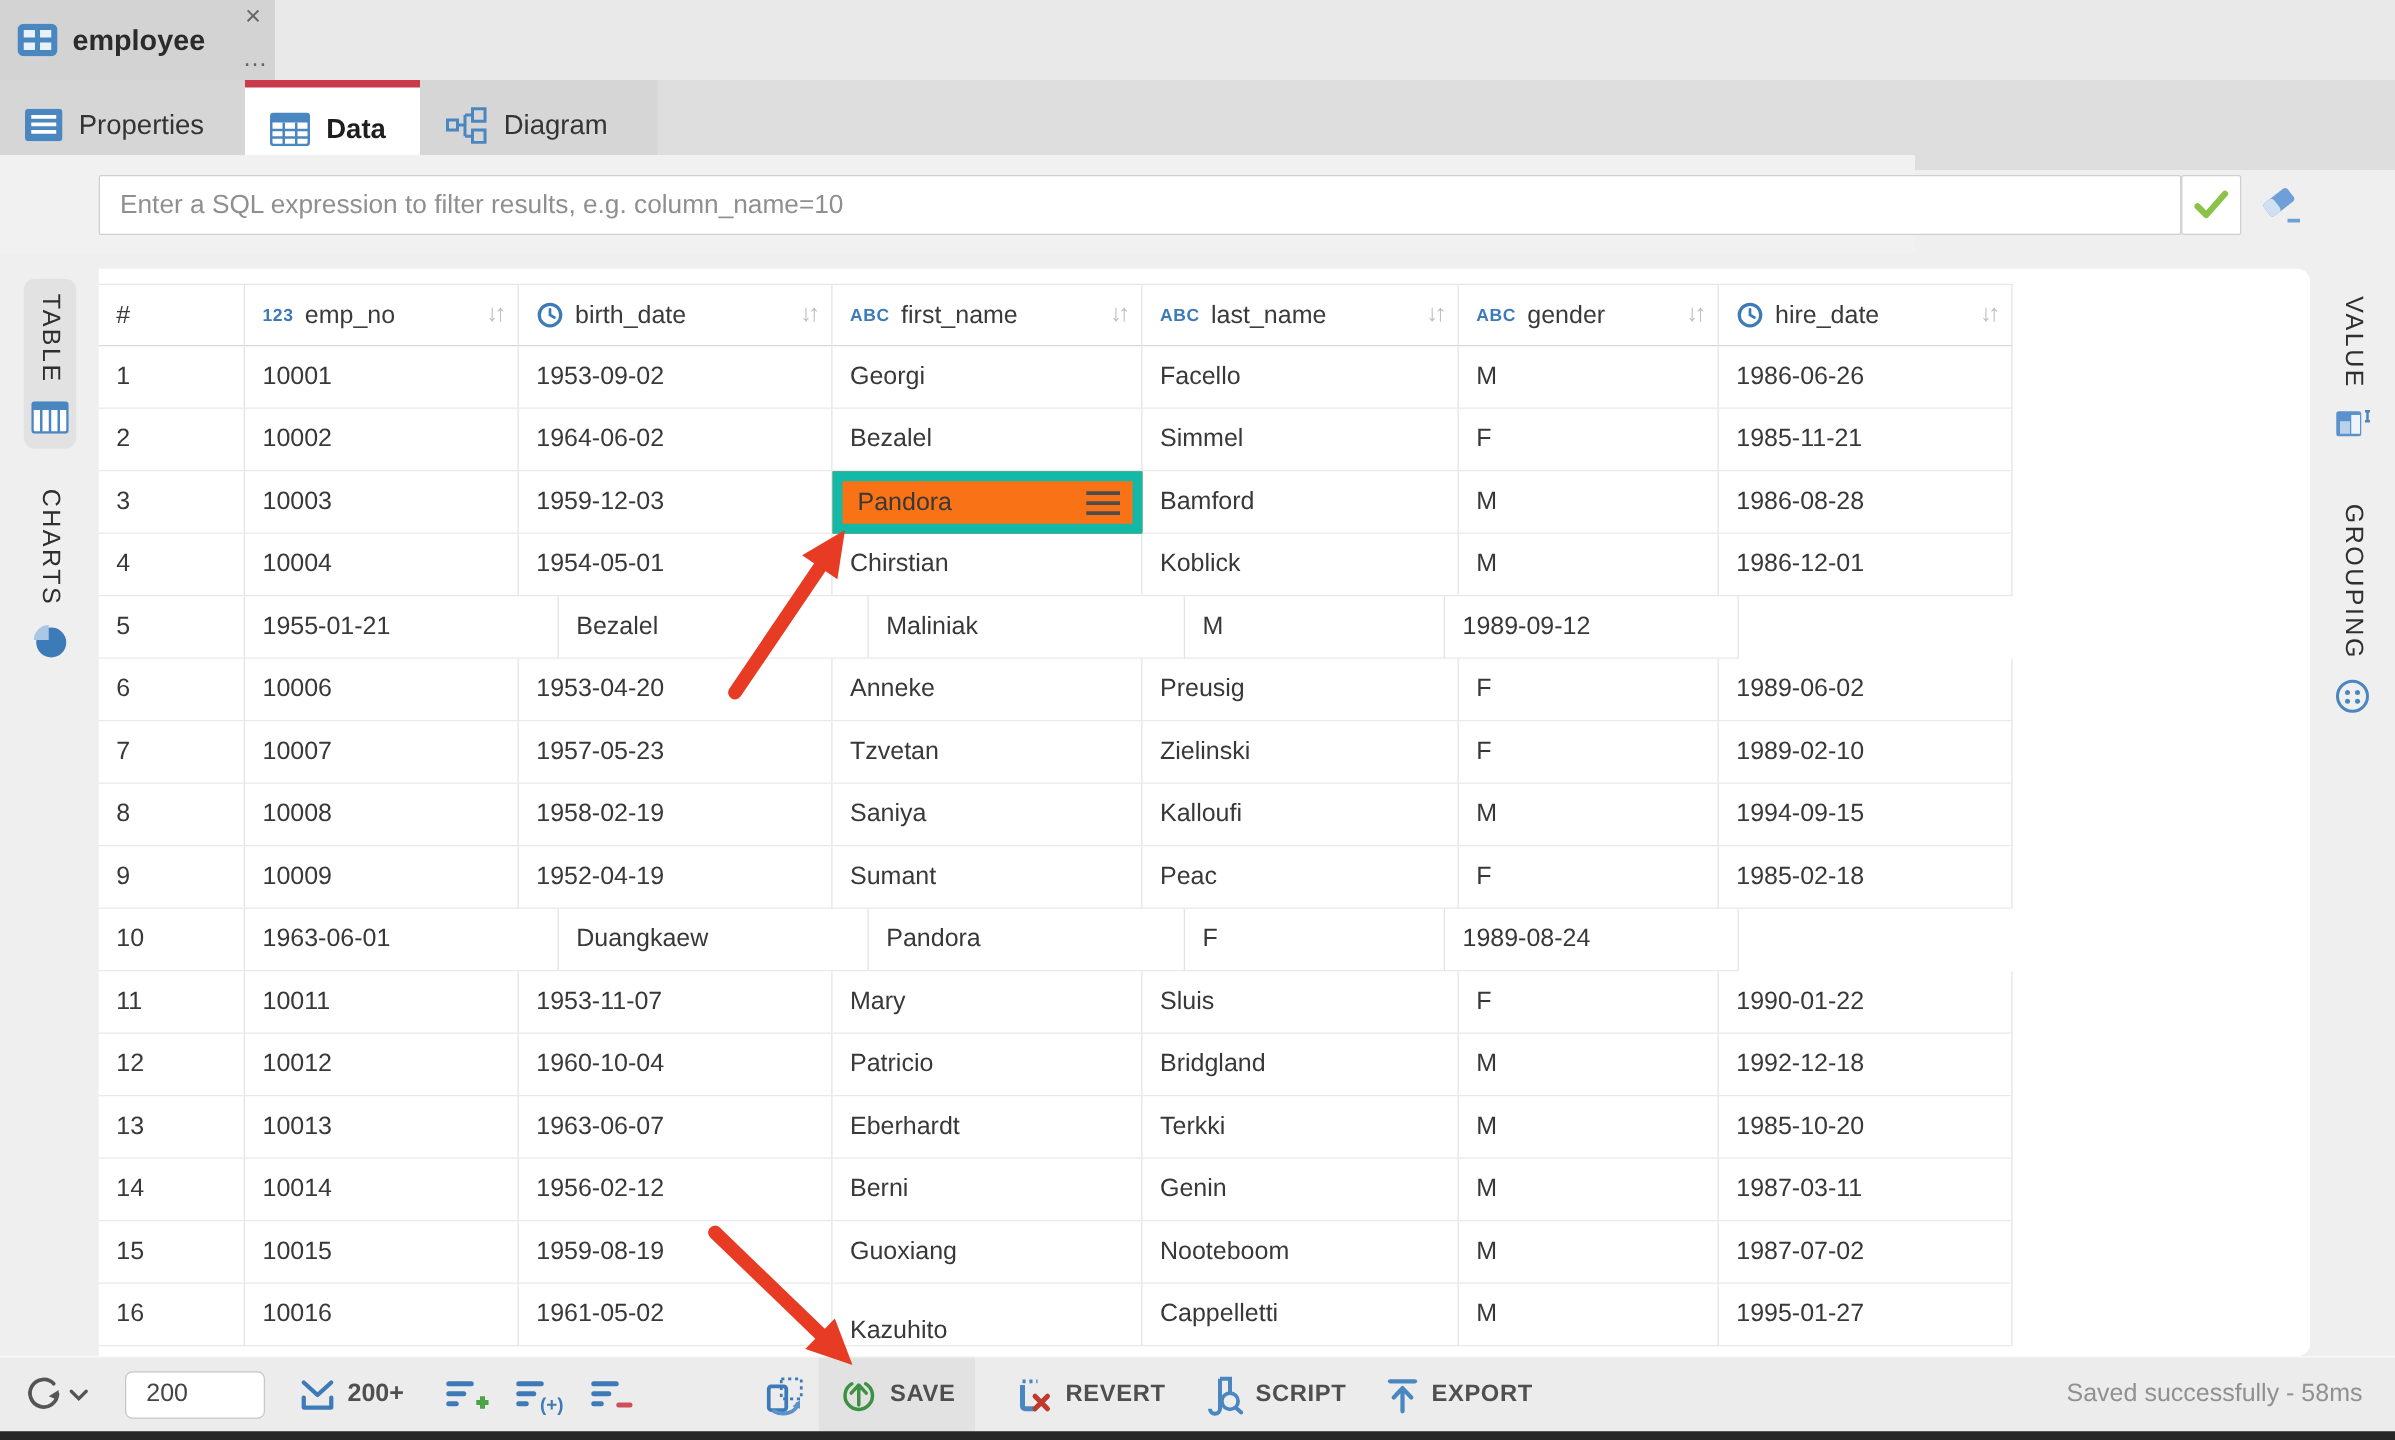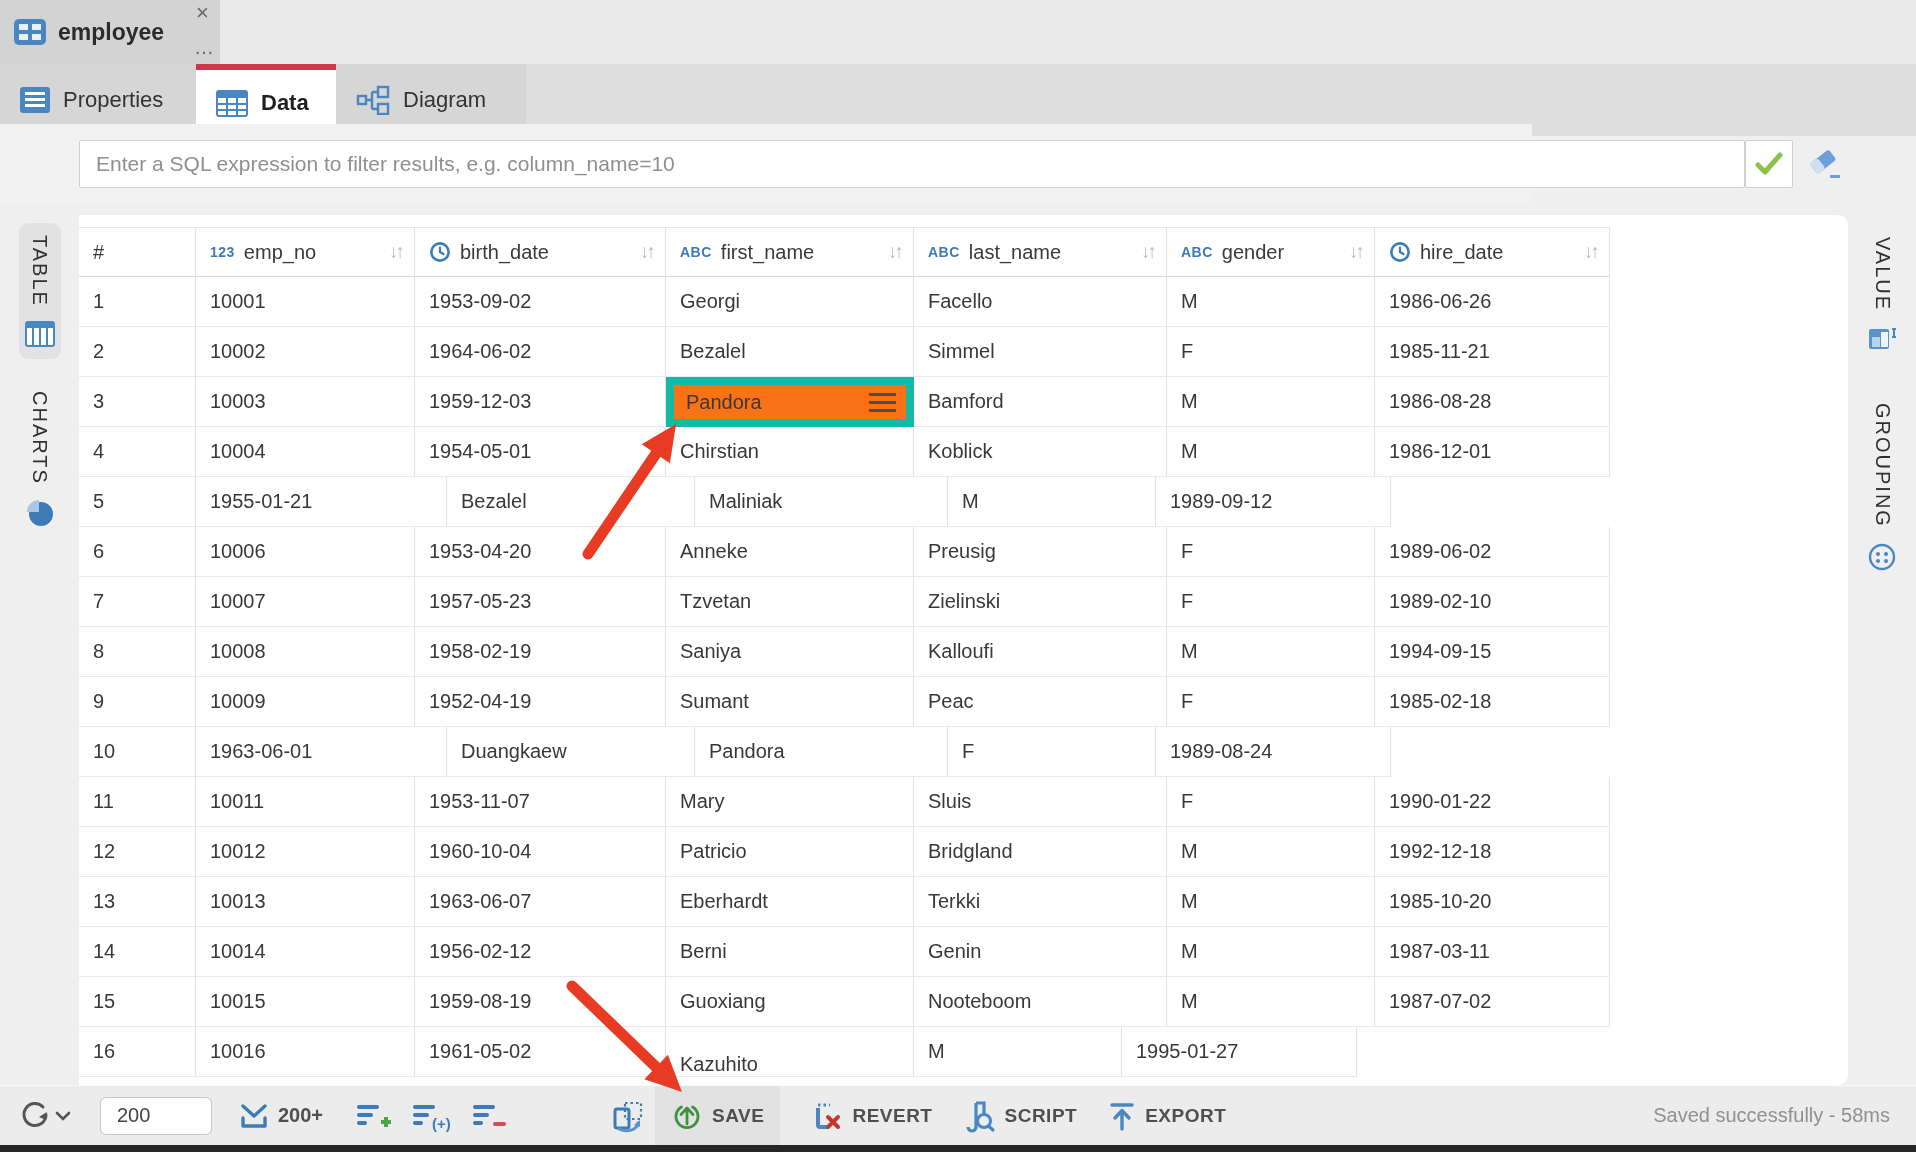--- a/index.html
+++ b/index.html
@@ -581,20 +581,23 @@
             </div>
             <div class="g-cell" style="width: 219px;">
               <span>10016</span>
             </div>
             <div class="g-cell" style="width: 251px;">
               <span>1961-05-02</span>
             </div>
             <div class="g-cell" style="width: 248px; align-items: flex-end;">
               <span>Kazuhito</span>
             </div>
+            <div class="g-cell" style="width: 253px;">
+              <span>Cappelletti</span>
+            </div>
             <div class="g-cell" style="width: 208px;">
               <span>M</span>
             </div>
             <div class="g-cell" style="width: 235px;">
               <span>1995-01-27</span>
             </div>
           </div>
         </div>
     </div>
   </div>

